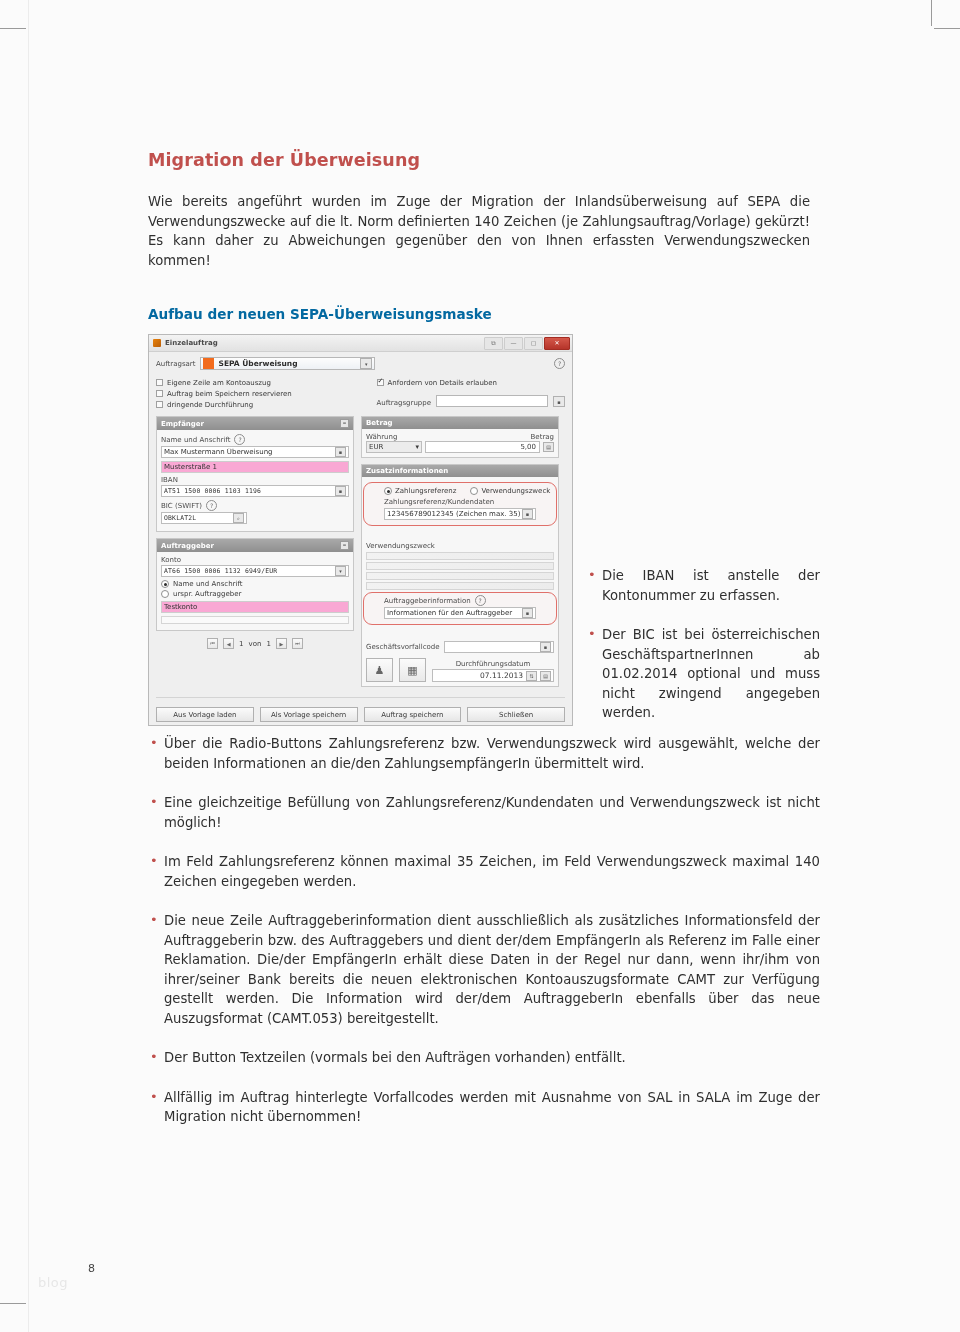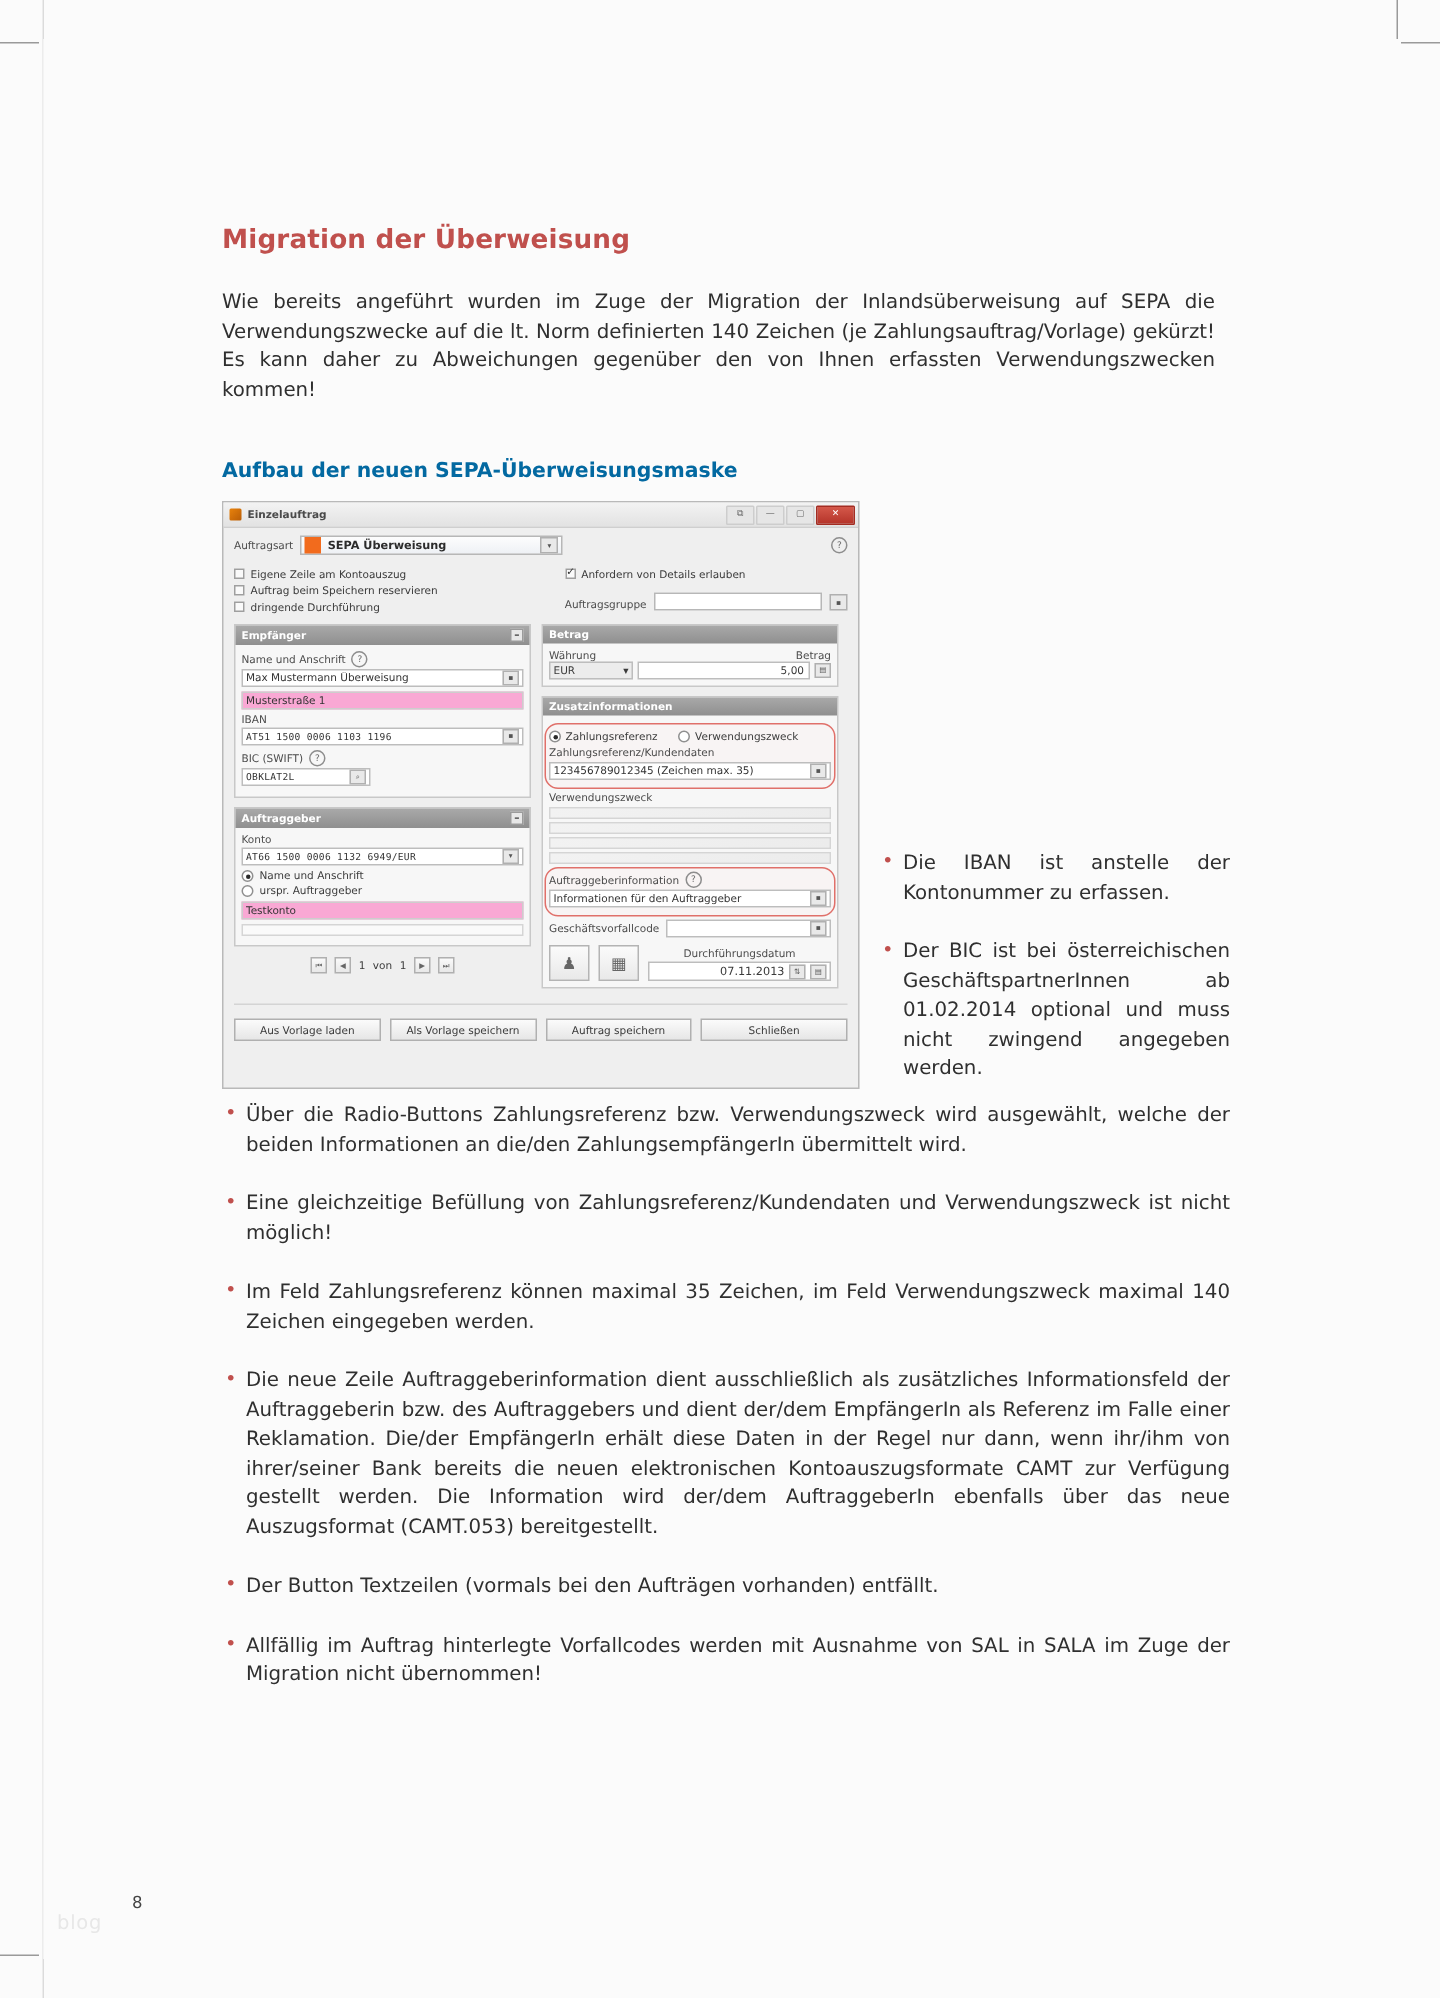--- a/index.html
+++ b/index.html
@@ -237,22 +237,22 @@
     padding: 0 3px; box-sizing: border-box; font-size: 7px; }
 
   .radio-row { display: flex; gap: 14px; align-items: center; margin: 2px 0 3px 0; }
   .radio { width: 8px; height: 8px; border-radius: 50%; border: 1px solid #8f8f8f;
     background: #fff; display: inline-block; position: relative; box-sizing: border-box; }
   .radio.on::after { content: ""; position: absolute; left: 1.5px; top: 1.5px;
     width: 3px; height: 3px; border-radius: 50%; background: #2b2b2b; }
   .radio-lbl { font-size: 7px; color: #3c3c3c; }
 
   .highlight-box {
-    border: 1.6px solid #e0706a; border-radius: 9px; padding: 2px 2px;
-    margin: 1px -3px 2px -3px; background: rgba(255,235,235,.18);
+    border: 1.6px solid #e0706a; border-radius: 9px; padding: 2px 20px;
+    margin: 1px -3px 16px -3px; background: rgba(255,235,235,.18);
   }
 
   .blurline {
     height: 8px; margin-bottom: 2px; border: 1px solid #d5d5d5;
     background: #fafafa; box-sizing: border-box;
   }
   .blurline.tinted { background: linear-gradient(90deg,#f2f2f2,#ececec); }
 
   .vz-label { font-size: 7px; color: #4c4c4c; margin-bottom: 2px; }
 

